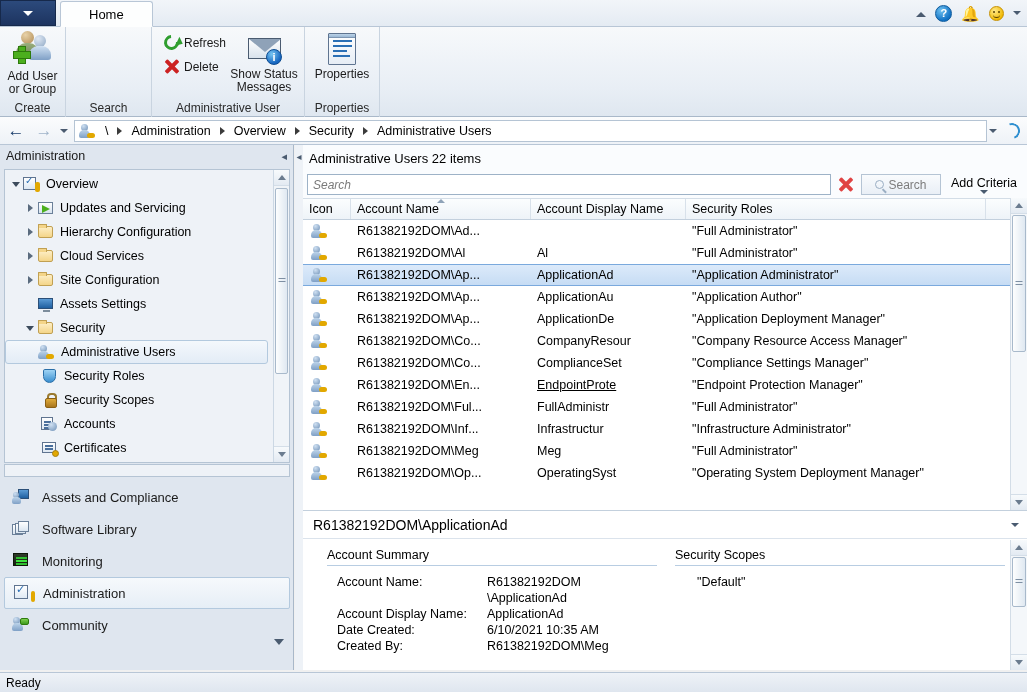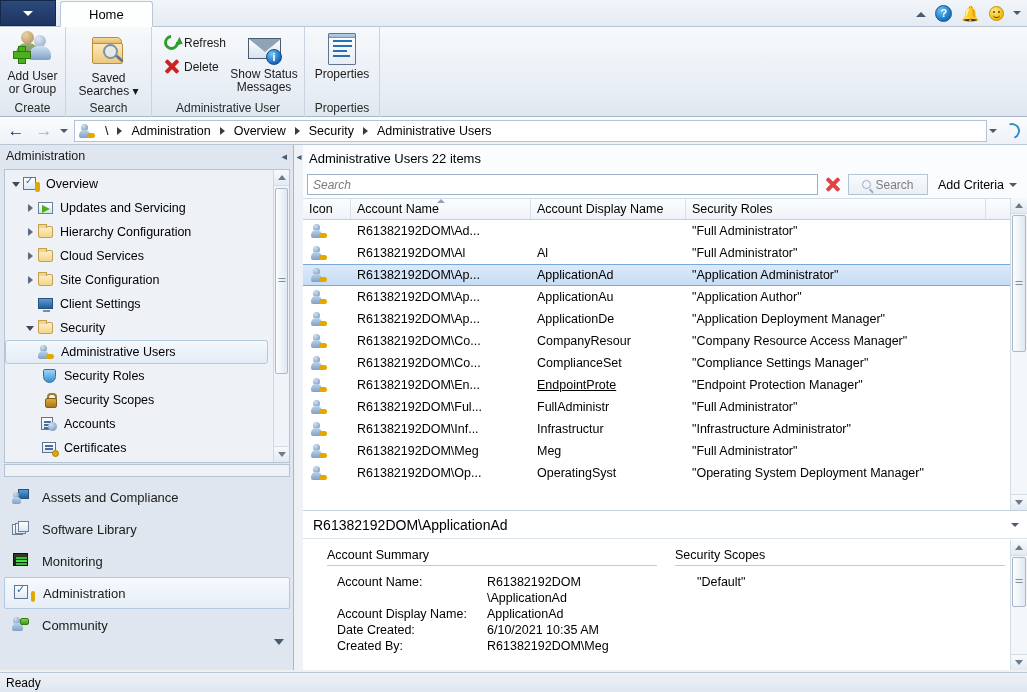--- a/index.html
+++ b/index.html
@@ -550,21 +550,21 @@
   }
   .mag {
     width:9px; height:9px; border:1.5px solid #9aaec3; border-radius:50%;
     position:relative; display:inline-block;
   }
   .mag::after {
     content:''; position:absolute; right:-4px; bottom:-3px; width:5px; height:1.5px;
     background:#9aaec3; transform:rotate(45deg);
   }
   .add-criteria {
-    display:flex; align-items:center; gap:5px; padding: 0 6px; font-size:12.5px;
+    display:flex; align-items:center; padding: 0 6px; font-size:12.5px;flex-direction:column;
   }
 
   
   .grid { position:absolute; left:0; right:0; top:53px; bottom:160px; }
   .ghead {
     display:flex; height: 22px;
     background: linear-gradient(to bottom,#fbfdfe,#eef3f8);
     border-top:1px solid #d3dde7; border-bottom:1px solid #c3d0dd;
     font-size: 12.5px;
   }
@@ -656,30 +656,20 @@
             <div class="body-front"></div>
           <div class="plus"></div>
         </div>
         <div class="lbl">Add User</div>
         <div>or Group</div>
       </div>
       <div class="rgroup-label">Create</div>
     </div>
 
     <div class="rgroup" style="left:66px; width:86px;">
-      <div class="big-btn" style="top:8px;">
-        <div class="ico-savedsearch">
-          <div class="folder-back"></div>
-            <div class="folder-front"></div>
-          <div class="glass"></div>
-            <div class="handle"></div>
-        </div>
-        <div class="lbl">Saved</div>
-        <div>Searches ▾</div>
-      </div>
       <div class="rgroup-label">Search</div>
     </div>
 
     <div class="rgroup" style="left:152px; width:153px;">
       <div class="small-btn" style="left:12px; top:8px;">
         <span class="ico-refresh"></span>
         <span>Refresh</span>
       </div>
       <div class="small-btn" style="left:12px; top:32px;">
         <span class="ico-delete"></span>
@@ -799,21 +789,21 @@
                 <span class="folder"></span>
               </span>
             <span>Site Configuration</span>
           </div>
 
           <div class="tree-item" style="padding-left:18px;">
             <span class="tw"></span>
             <span class="ti-icon">
                 <span class="ic-monitor"></span>
               </span>
-            <span>Client Settings</span>
+            <span>Assets Settings</span>
           </div>
 
           <div class="tree-item" style="padding-left:18px;">
             <span class="tw">
                 <span class="open"></span>
               </span>
             <span class="ti-icon">
                 <span class="folder"></span>
               </span>
             <span>Security</span>

